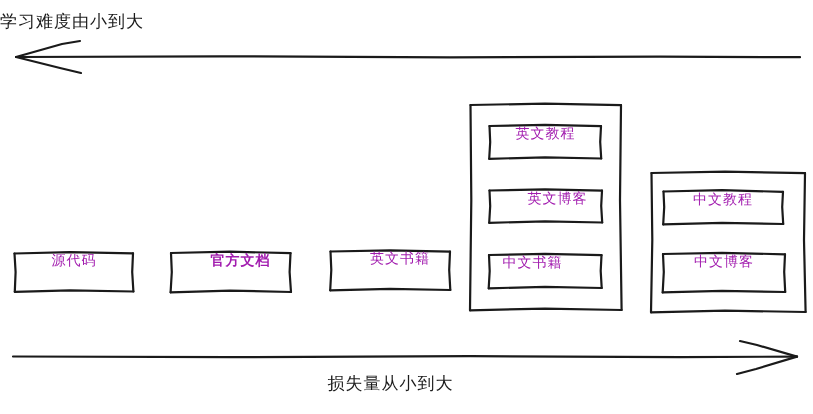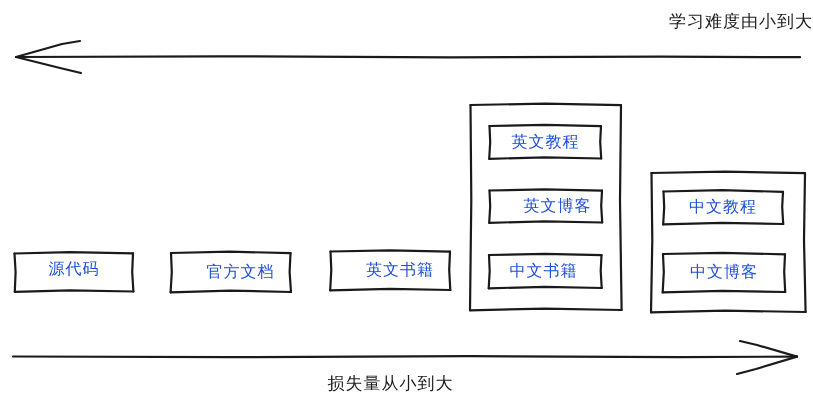--- a/index.html
+++ b/index.html
@@ -22,43 +22,43 @@
     font-size: 17px;
     color: #1a1a1a;
     letter-spacing: 1px;
     white-space: nowrap;
     font-family: "DejaVu Sans", "Liberation Sans", sans-serif;
   }
   #top-label {
     left: 0;
     top: 10px;
     width: 813px;
-    text-align: right;
+    text-align: left;
   }
   #bottom-label {
     left: 0;
     top: 372px;
     width: 781px;
     text-align: center;
   }
   svg.sketch-layer {
     position: absolute;
     left: 0;
     top: 0;
     width: 813px;
     height: 414px;
     pointer-events: none;
   }
   .node-label {
     position: absolute;
     display: flex;
-    align-items: center;
+    align-items: flex-start;
     justify-content: center;
-    font-size: 16px;
-    color: #1d4ed8;
+    font-size: 14px;
+    color: #a21caf;
     letter-spacing: 1px;
     white-space: nowrap;
     font-family: "DejaVu Sans", "Liberation Sans", sans-serif;
   }
 </style>
 </head>
 <body>
 
 <div id="canvas">
 
@@ -151,37 +151,37 @@
         <path d="M662.7,292.4 L663.8,272 L663,254"></path>
       </g>
 
     </g>
   </svg>
 
   <div class="node-label" style="left:14px; top:252px; width:120px; height:34px;">
     <span>源代码</span>
   </div>
 
-  <div class="node-label" style="left:170px; top:252px; width:141px; height:40px;">
+  <div class="node-label" style="left:170px; top:252px; width:141px; height:40px;font-weight:bold;">
     <span>官方文档</span>
   </div>
 
   <div class="node-label" style="left:340px; top:250px; width:120px; height:40px;">
     <span>英文书籍</span>
   </div>
 
   <div class="node-label" style="left:489px; top:125px; width:113px; height:34px;">
     <span>英文教程</span>
   </div>
 
   <div class="node-label" style="left:489px; top:190px; width:137px; height:33px;">
     <span>英文博客</span>
   </div>
 
-  <div class="node-label" style="left:493px; top:254px; width:101px; height:34px;">
+  <div class="node-label" style="left:482px; top:254px; width:101px; height:34px;">
     <span>中文书籍</span>
   </div>
 
   <div class="node-label" style="left:663px; top:191px; width:120px; height:33px;">
     <span>中文教程</span>
   </div>
 
   <div class="node-label" style="left:663px; top:253px; width:122px; height:39px;">
     <span>中文博客</span>
   </div>

